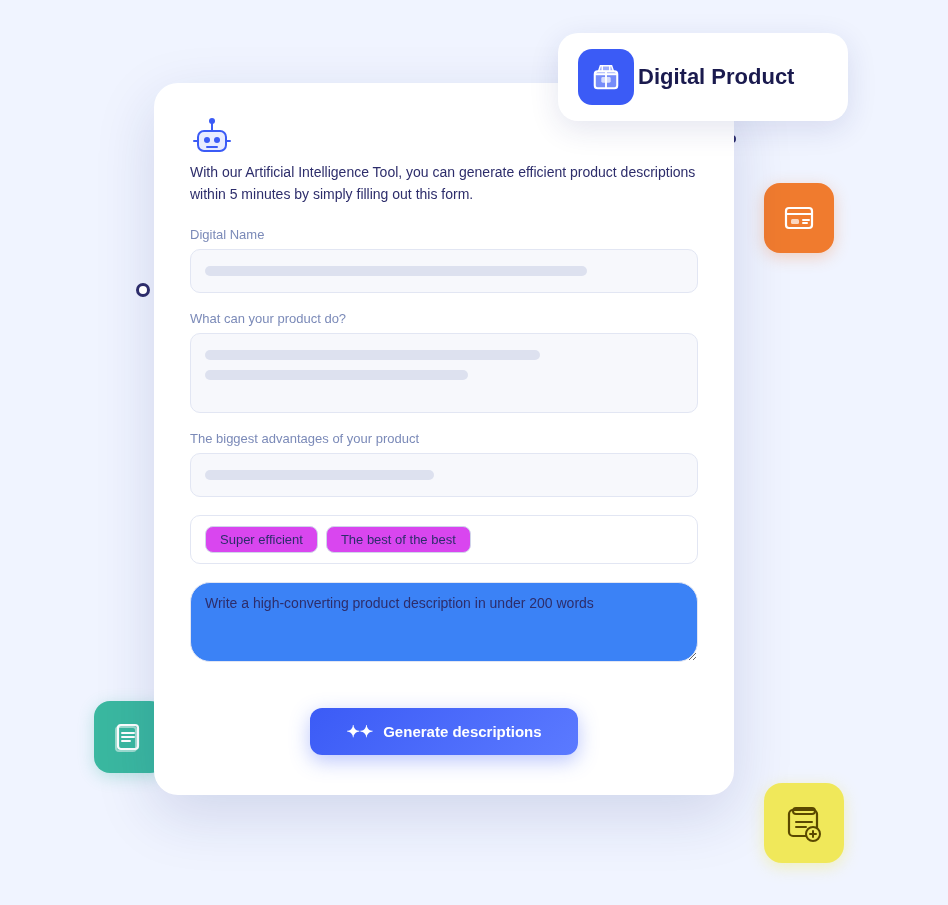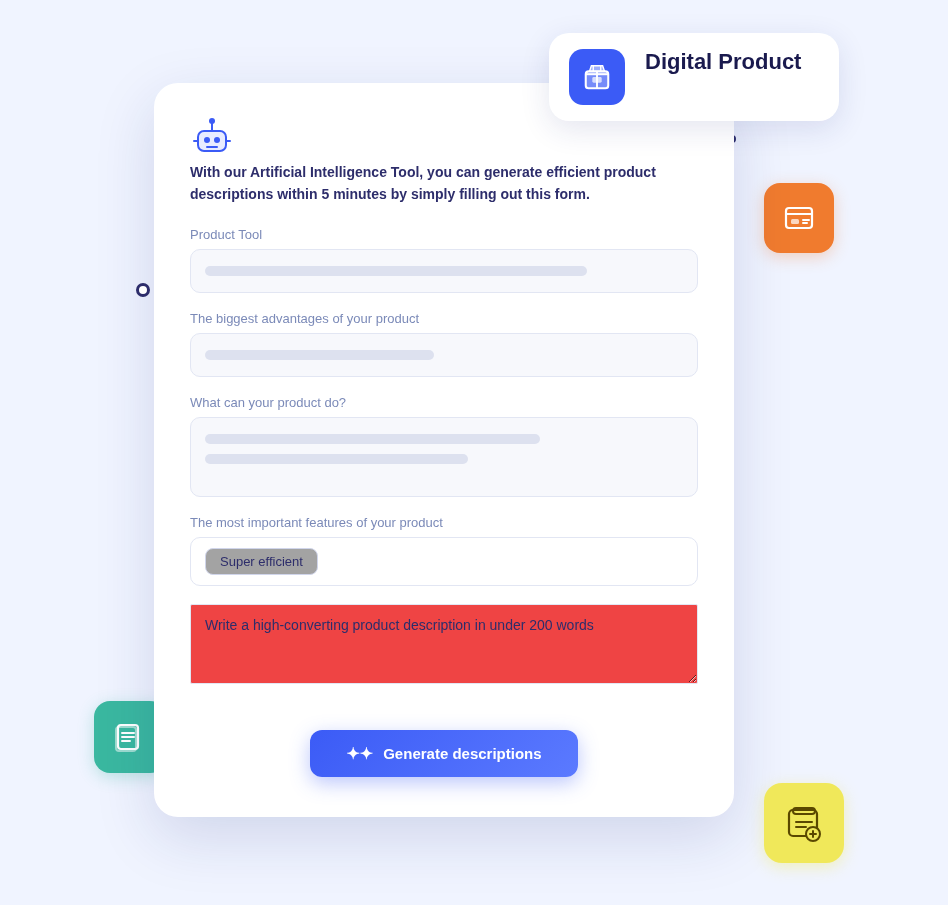--- a/index.html
+++ b/index.html
@@ -32,21 +32,20 @@
       padding: 30px 36px 40px 36px;
       box-shadow: 0 20px 60px rgba(30, 40, 120, 0.15);
       z-index: 10;
     }
 
     .description-text {
       font-size: 14px;
       color: #2d2d6b;
       line-height: 1.6;
       margin-bottom: 22px;
-      font-weight: bold;
     }
 
     .form-group {
       margin-bottom: 18px;
     }
 
     .form-label {
       font-size: 13px;
       color: #7b8ab8;
       margin-bottom: 7px;
@@ -96,42 +95,42 @@
       border-radius: 10px;
       padding: 10px 14px;
       background: #fff;
       display: flex;
       flex-wrap: wrap;
       gap: 8px;
       min-height: 48px;
     }
 
     .tag {
-      background: #a3a3a3;
+      background: #d946ef;
       border: 1.5px solid #d0d5ea;
       border-radius: 8px;
       padding: 5px 14px;
       font-size: 13px;
       color: #2d2d6b;
       font-weight: 500;
       white-space: nowrap;
     }
 
     
     .instruction-textarea {
       width: 100%;
       border: 1.5px solid #e2e6f3;
-      border-radius: 2px;
+      border-radius: 20px;
       padding: 12px 14px;
       font-size: 14px;
       color: #2d2d6b;
       outline: none;
       resize: vertical;
       min-height: 80px;
-      background: #ef4444;
+      background: #3b82f6;
       font-family: inherit;
     }
 
     
     .generate-btn {
       display: flex;
       align-items: center;
       justify-content: center;
       gap: 10px;
       background: linear-gradient(135deg, #3b5bf6, #5b7aff);
@@ -148,29 +147,29 @@
     }
 
     .stars-icon {
       font-size: 16px;
     }
 
     
     .digital-product-card {
       position: absolute;
       top: 10px;
-      right: 15px;
+      right: 6px;
       width: 290px;
       background: #fff;
       border-radius: 20px;
       padding: 16px 20px;
       box-shadow: 0 8px 30px rgba(30,40,120,0.12);
       display: flex;
-      align-items: flex-start;
-      gap: 20px;
+      align-items: center;
+      gap: 4px;
       z-index: 20;
     }
 
     .dp-icon-wrap {
       width: 56px;
       height: 56px;
       background: #3b5bf6;
       border-radius: 14px;
       display: flex;
       align-items: center;
@@ -367,45 +366,45 @@
         <path d="M22 10v8" stroke="#3b5bf6" stroke-width="2" stroke-linecap="round"></path>
         <circle cx="22" cy="8" r="3" fill="#3b5bf6"></circle>
         <path d="M8 28H4" stroke="#3b5bf6" stroke-width="2" stroke-linecap="round"></path>
         <path d="M40 28h-4" stroke="#3b5bf6" stroke-width="2" stroke-linecap="round"></path>
       </svg>
     </div>
 
     <p class="description-text">With our Artificial Intelligence Tool, you can generate efficient product descriptions within 5 minutes by simply filling out this form.</p>
 
     <div class="form-group">
-      <label class="form-label">Product Tool</label>
+      <label class="form-label">Digital Name</label>
       <div class="form-input field-skeleton">
         <span class="skeleton-line medium"></span>
-      </div>
-    </div>
-
-    <div class="form-group">
-      <label class="form-label">The biggest advantages of your product</label>
-      <div class="form-input field-skeleton">
-        <span class="skeleton-line medium" style="width:48%;"></span>
       </div>
     </div>
 
     <div class="form-group">
       <label class="form-label">What can your product do?</label>
       <div class="form-textarea field-skeleton" style="min-height:80px;">
         <span class="skeleton-line long"></span>
         <span class="skeleton-line short" style="margin-top:10px;"></span>
       </div>
     </div>
 
     <div class="form-group">
-      <label class="form-label">The most important features of your product</label>
+      <label class="form-label">The biggest advantages of your product</label>
+      <div class="form-input field-skeleton">
+        <span class="skeleton-line medium" style="width:48%;"></span>
+      </div>
+    </div>
+
+    <div class="form-group">
       <div class="tags-field">
         <span class="tag">Super efficient</span>
+        <span class="tag">The best of the best</span>
       </div>
     </div>
 
     <div class="form-group">
       <textarea class="instruction-textarea" rows="3" style="">Write a high-converting product description in under 200 words</textarea>
     </div>
 
     <div class="btn-center-wrap">
       <button class="generate-btn">
         <span class="stars-icon">✦✦</span>

